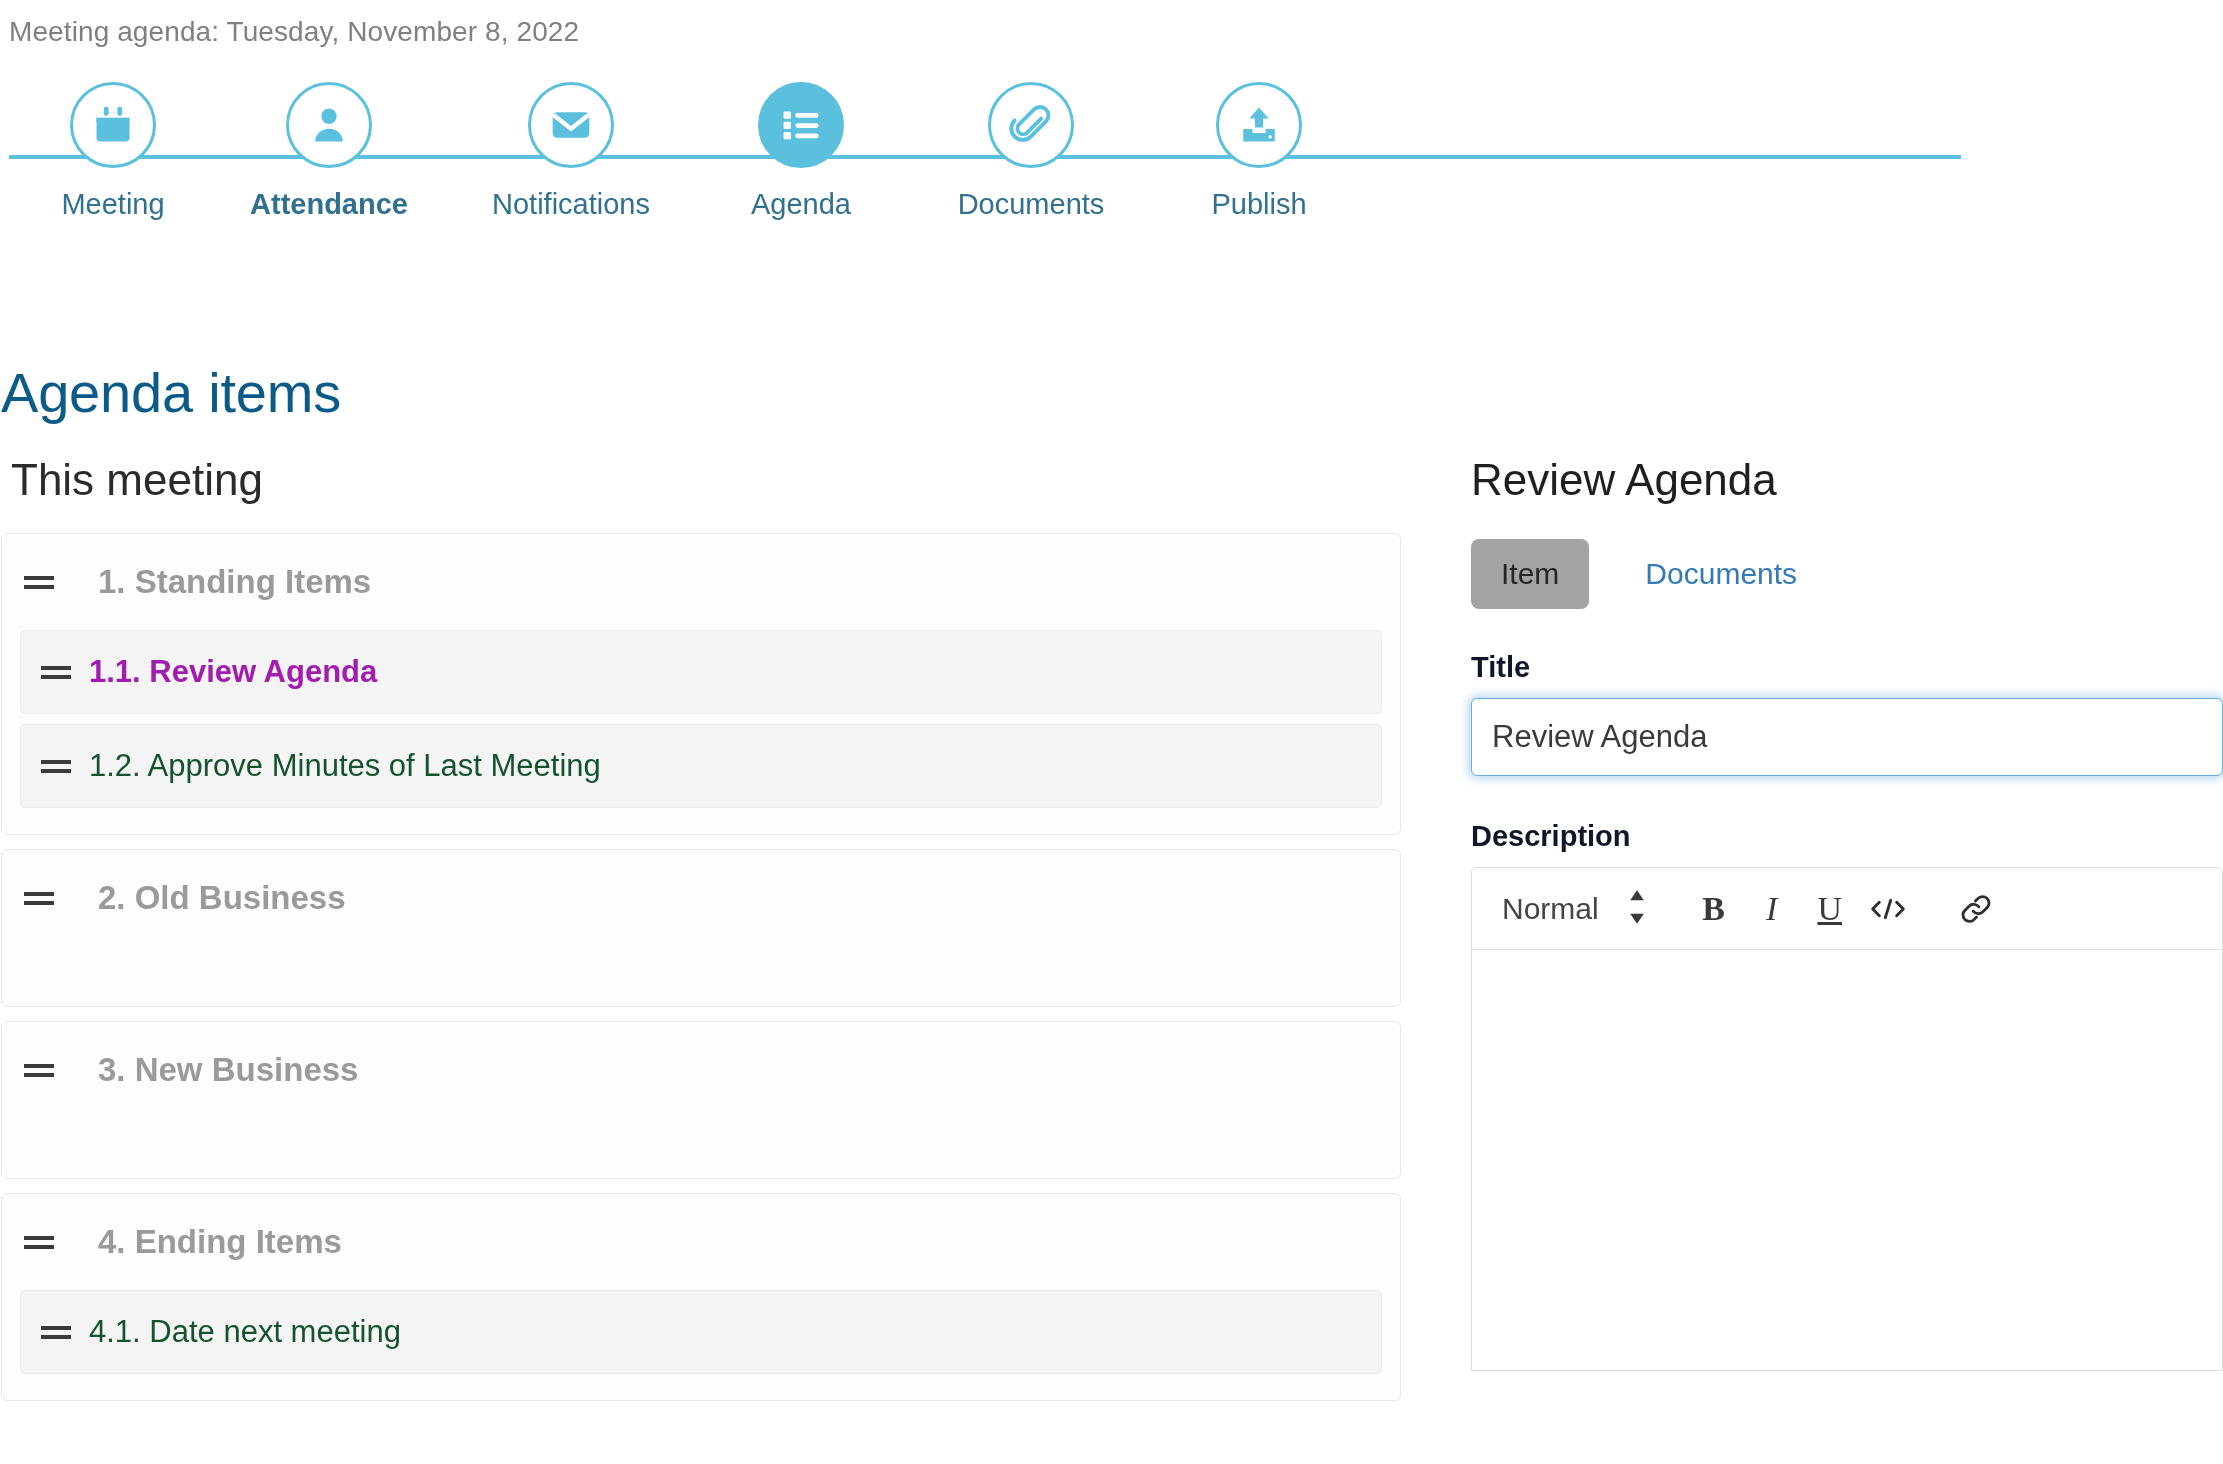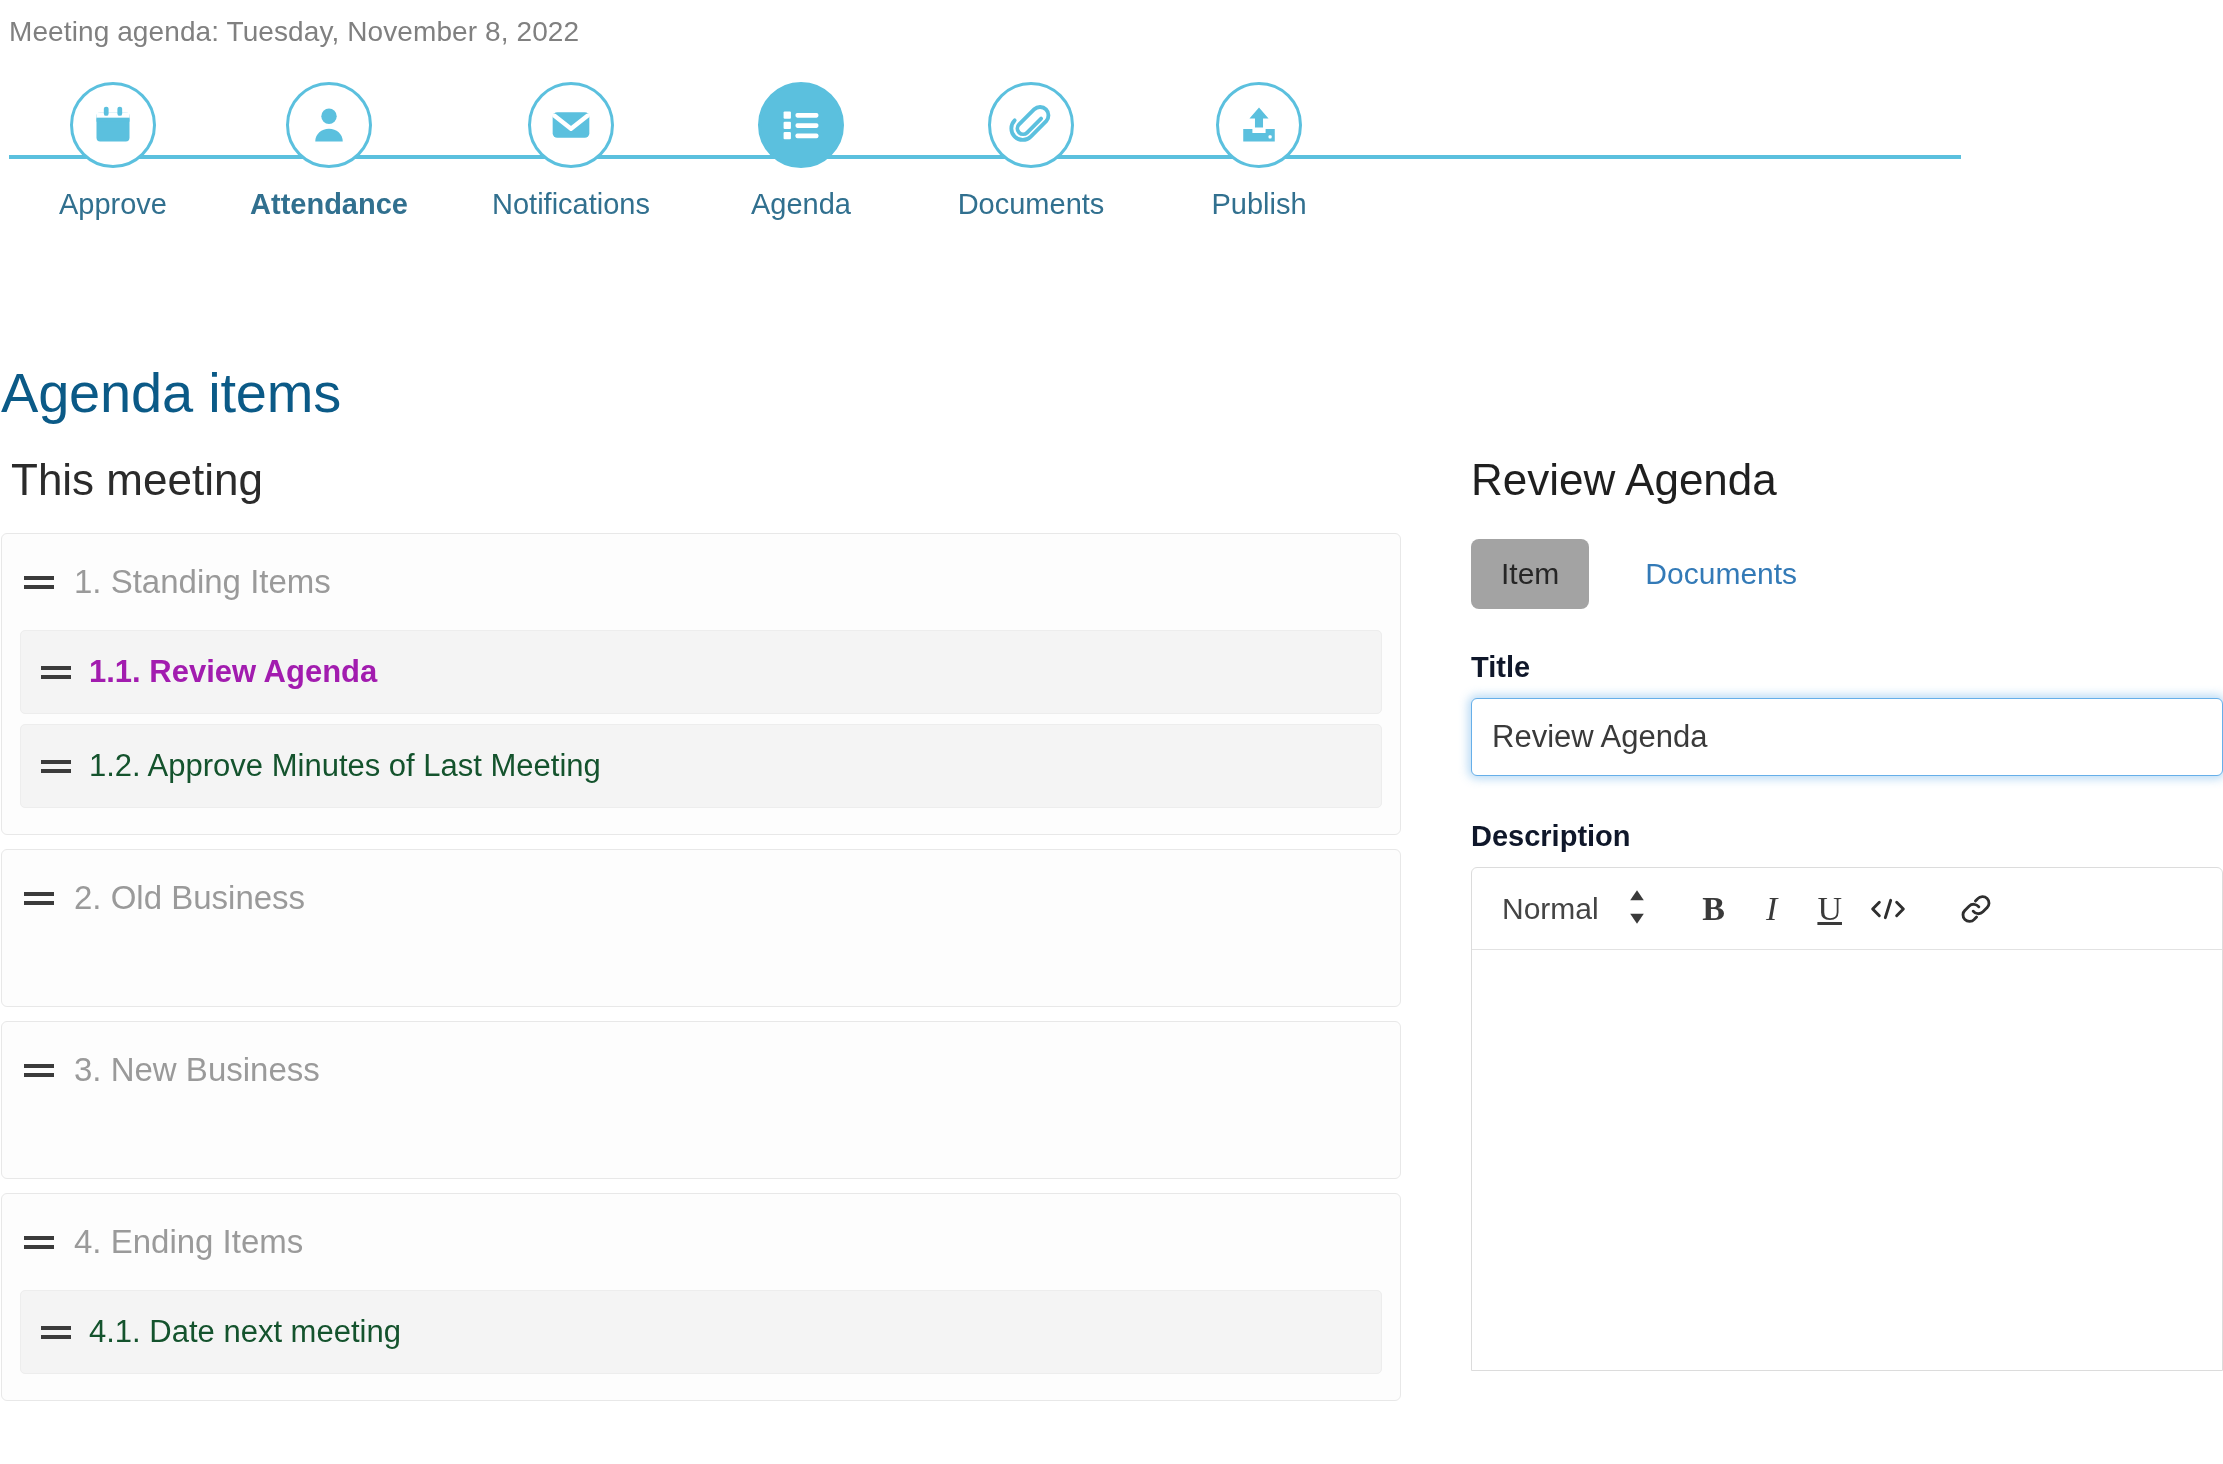--- a/index.html
+++ b/index.html
@@ -98,23 +98,24 @@
   }
   .card-head {
     display: flex;
     align-items: center;
     padding: 0 24px 0 22px;
     min-height: 52px;
   }
   .card-head .handle { margin-right: 20px; }
   .card-head-label {
     font-size: 33px;
-    font-weight: normal;
+    font-weight: bold;
     color: #9a9a9a;
     white-space: nowrap;
+    margin-left: 24px;
   }
   .subitem-list { margin-top: 22px; padding: 0 18px; }
   .subitem {
     display: flex;
     align-items: center;
     background: #f4f4f4;
     border: 1px solid #ededed;
     border-radius: 5px;
     min-height: 84px;
     padding: 0 20px;
@@ -250,21 +251,21 @@
       <span>
         <svg width="44" height="44" viewBox="0 0 24 24" fill="#5bc0de">
           <rect x="3" y="5" width="18" height="16" rx="2"></rect>
           <rect x="3" y="5" width="18" height="4" rx="1" fill="#ffffff"></rect>
           <rect x="3" y="8" width="18" height="2.2" fill="#5bc0de"></rect>
           <rect x="7" y="2" width="2.6" height="5" rx="1.2"></rect>
           <rect x="14.4" y="2" width="2.6" height="5" rx="1.2"></rect>
         </svg>
       </span>
     </div>
-    <div class="step-label">Approve</div>
+    <div class="step-label">Meeting</div>
   </div>
 
   <div class="step" style="left:320px;font-weight:bold;">
     <div class="step-circle">
       <span>
         <svg width="44" height="44" viewBox="0 0 24 24" fill="#5bc0de">
           <circle cx="12" cy="7.2" r="4.2"></circle>
           <path d="M4.5 21c0-4.2 3.4-7 7.5-7s7.5 2.8 7.5 7z"></path>
         </svg>
       </span>

